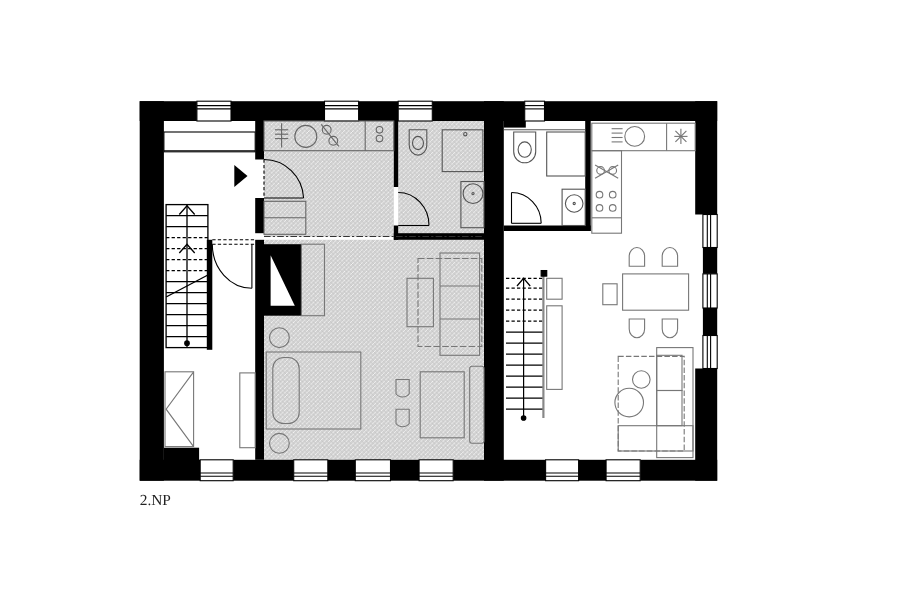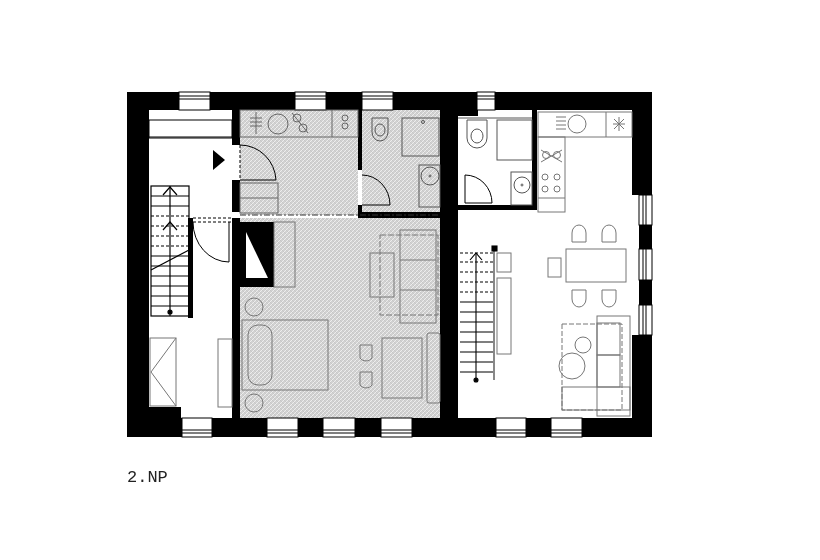--- a/index.html
+++ b/index.html
@@ -1,20 +1,20 @@
 <!DOCTYPE html>
 <html><head>
   <meta charset="utf-8">
   <style>
     html, body { margin: 0; padding: 0; background: #ffffff; }
     body { width: 820px; height: 560px; position: relative; overflow: hidden; }
     #plan { position: absolute; left: 0; top: 0; }
     .floor-label {
-      position: absolute; left: 127px; top: 468px;
-      font-family: Liberation Mono, monospace; font-size: 17px; color: #222;
+      position: absolute; left: 127px; top: 448px;
+      font-family: Liberation Serif, serif; font-size: 14px; color: #222;
     }
   </style>
 </head>
 <body>
 
 <svg id="plan" width="820" height="560" viewBox="0 0 820 560" xmlns="http://www.w3.org/2000/svg">
   <defs>
     <pattern id="hatch" width="4" height="4" patternUnits="userSpaceOnUse">
       <rect width="4" height="4" fill="#d2d2d2"></rect>
       <path d="M0,4 L4,0" stroke="#f4f4f4" stroke-width="0.8"></path>

